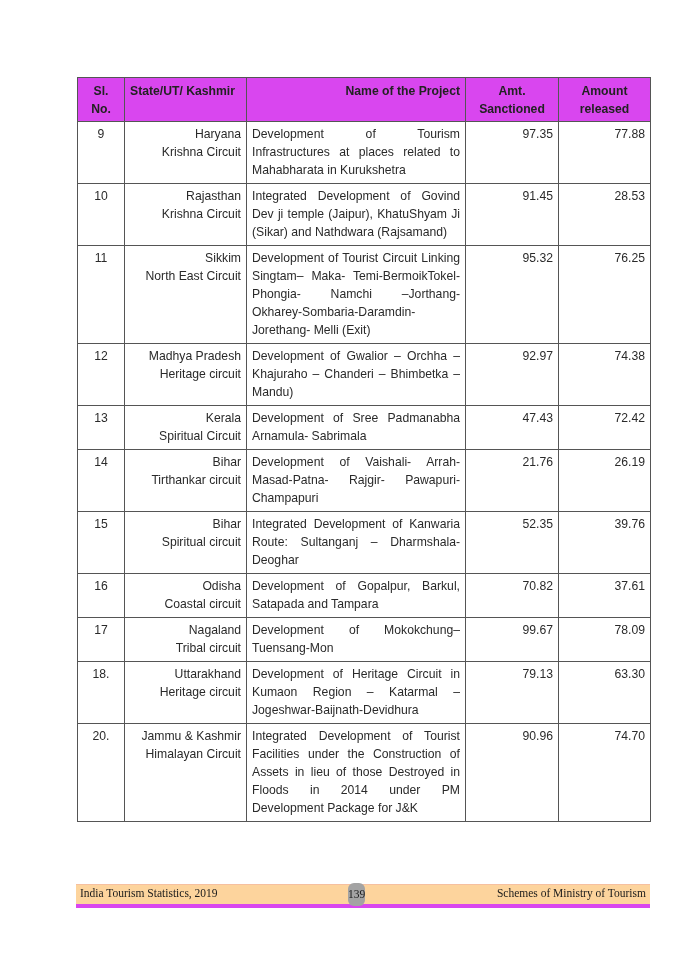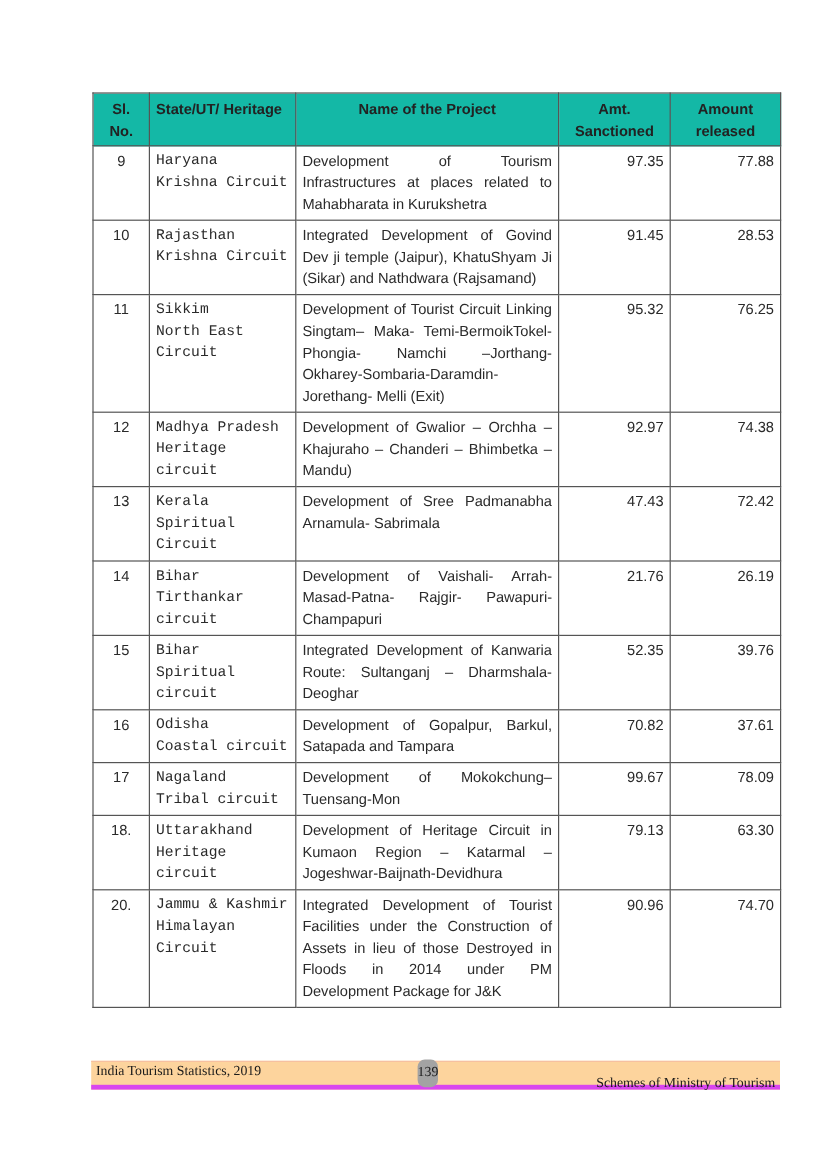--- a/index.html
+++ b/index.html
@@ -33,35 +33,35 @@
     table.schemes col.c-proj { width: 219px; }
     table.schemes col.c-sanc { width: 93px; }
     table.schemes col.c-rel { width: 92px; }
 
     table.schemes th, table.schemes td {
       border: 1px solid #555555;
       vertical-align: top;
       padding: 3px 5px 4px 5px;
     }
     table.schemes thead th {
-      background: #14b8a6;
+      background: #d946ef;
       font-weight: bold;
       color: #222;
       padding-top: 4px;
       padding-bottom: 3px;
       height: 36px;
     }
     th.h-sl { text-align: center; padding-left: 3px; padding-right: 3px; }
     th.h-state { text-align: left; }
-    th.h-proj { text-align: center; }
+    th.h-proj { text-align: right; }
     th.h-sanc { text-align: center; }
     th.h-rel { text-align: center; }
 
     td.sl { text-align: center; }
-    td.state { text-align: left; font-family: Liberation Mono, monospace; }
+    td.state { text-align: right; }
     td.proj { text-align: justify; text-align-last: left; }
     td.num { text-align: right; }
     .state-line { display: block; }
 
     
     .footer {
       position: absolute;
       left: 76px;
       top: 884px;
       width: 574px;
@@ -75,21 +75,20 @@
     }
     .footer .left {
       position: absolute;
       left: 4px;
       top: 2px;
     }
     .footer .right {
       position: absolute;
       right: 4px;
       top: 2px;
-      margin-top: 10px;
     }
     .footer .page {
       position: absolute;
       left: 272px;
       top: -2px;
       width: 17px;
       height: 23px;
       line-height: 23px;
       background: #a3a3a3;
       border-radius: 6px;
@@ -104,21 +103,21 @@
     <colgroup>
       <col class="c-sl">
         <col class="c-state">
         <col class="c-proj">
         <col class="c-sanc">
         <col class="c-rel">
     </colgroup>
     <thead>
       <tr>
         <th class="h-sl">Sl. No.</th>
-        <th class="h-state">State/UT/ Heritage</th>
+        <th class="h-state">State/UT/ Kashmir</th>
         <th class="h-proj">Name of the Project</th>
         <th class="h-sanc">Amt. Sanctioned</th>
         <th class="h-rel">Amount released</th>
       </tr>
     </thead>
     <tbody id="table-body">
     <tr>
           <td class="sl">9</td>
           <td class="state">
             <span class="state-line">Haryana</span>

